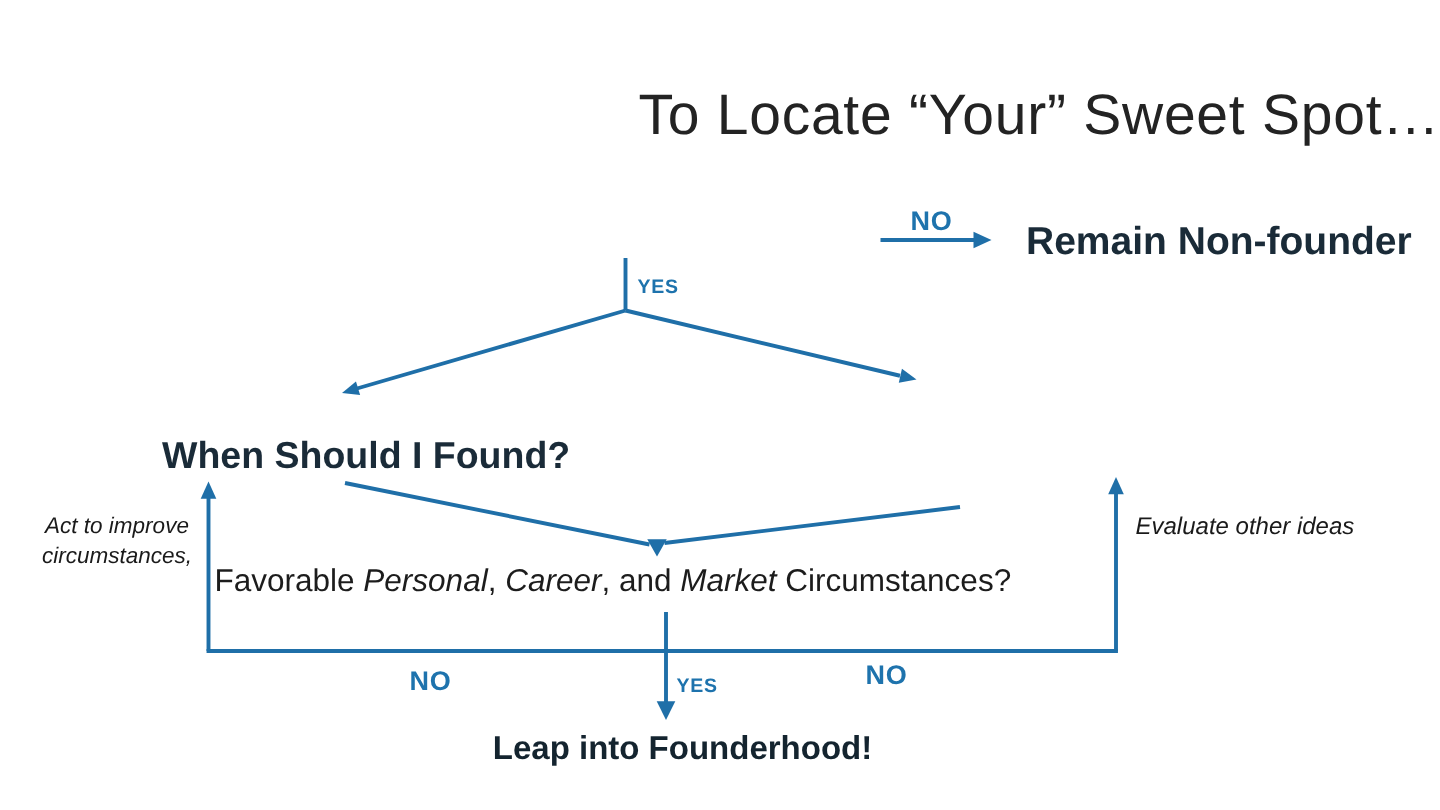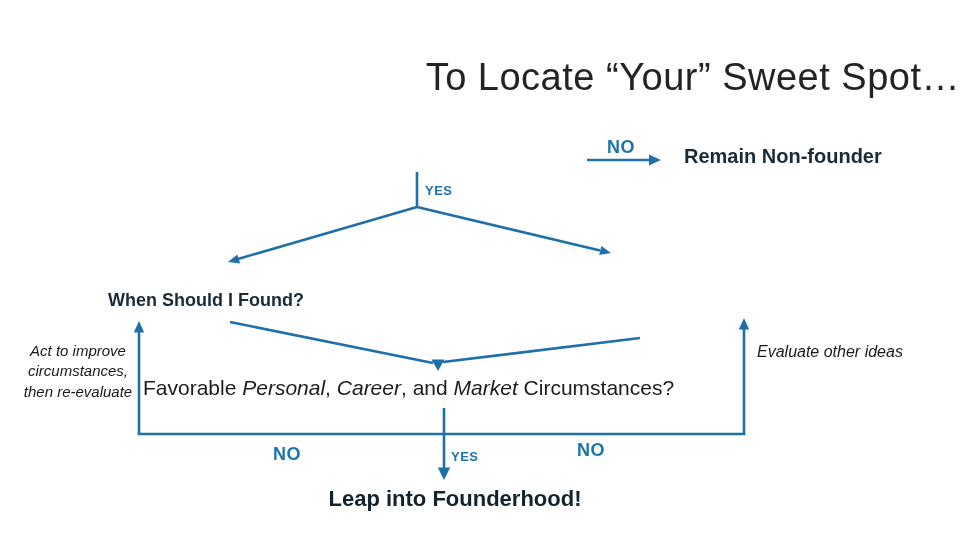--- a/index.html
+++ b/index.html
@@ -14,25 +14,25 @@
   .title{
     left:0;right:0;top:56px;
     text-align:right;
     font-size:38px;
     font-weight:400;
     color:#232323;
     letter-spacing:0.5px;
   }
   .q{font-weight:700;color:#1a2b38;}
   .q-founder{left:271px;top:147px;font-size:22px;}
-  .remain{left:684px;top:145px;font-size:20px;font-weight:700;color:#1a2b38;}
+  .remain{left:684px;top:145px;font-size:26px;font-weight:700;color:#1a2b38;}
   .lbl{font-weight:700;color:#1e73ad;font-size:18px;letter-spacing:0.5px;}
   .no1{left:607px;top:137px;}
   .yes1{left:425px;top:183px;font-size:13px;}
-  .q-when{left:108px;top:290px;font-size:18px;}
+  .q-when{left:108px;top:290px;font-size:25px;}
   .q-eval{left:505px;top:276px;width:250px;text-align:center;font-size:21px;line-height:1.2;white-space:normal;}
   .act-note{left:8px;top:341px;width:140px;font-style:italic;font-size:15px;line-height:1.35;color:#1a1a1a;white-space:normal;text-align:center;}
   .act-note span{display:block;}
   .favorable{left:143px;top:376px;width:600px;font-size:21px;color:#1c1c1c;}
   .favorable .it{font-style:italic;}
   .eval-other{left:757px;top:343px;font-style:italic;font-size:16px;color:#1a1a1a;}
   .no-left{left:273px;top:444px;}
   .yes2{left:451px;top:449px;font-size:13px;}
   .no-right{left:577px;top:440px;}
   .leap{left:155px;top:486px;width:600px;text-align:center;font-size:22px;font-weight:700;color:#14242f;}
@@ -91,21 +91,20 @@
   <div class="abs lbl no1">NO</div>
   <div class="abs remain">Remain Non-founder</div>
   <div class="abs lbl yes1">YES</div>
 
   <div class="abs q q-when">When Should I Found?</div>
 
 
   <div class="abs act-note">
     <span>Act to improve</span>
     <span>circumstances,</span>
-    <span>then re-evaluate</span>
   </div>
 
   <div class="abs favorable">
     <span>Favorable </span><span class="it">Personal</span><span>, </span><span class="it">Career</span><span>, and </span><span class="it">Market</span><span> Circumstances?</span>
   </div>
 
   <div class="abs eval-other">Evaluate other ideas</div>
 
   <div class="abs lbl no-left">NO</div>
   <div class="abs lbl yes2">YES</div>

